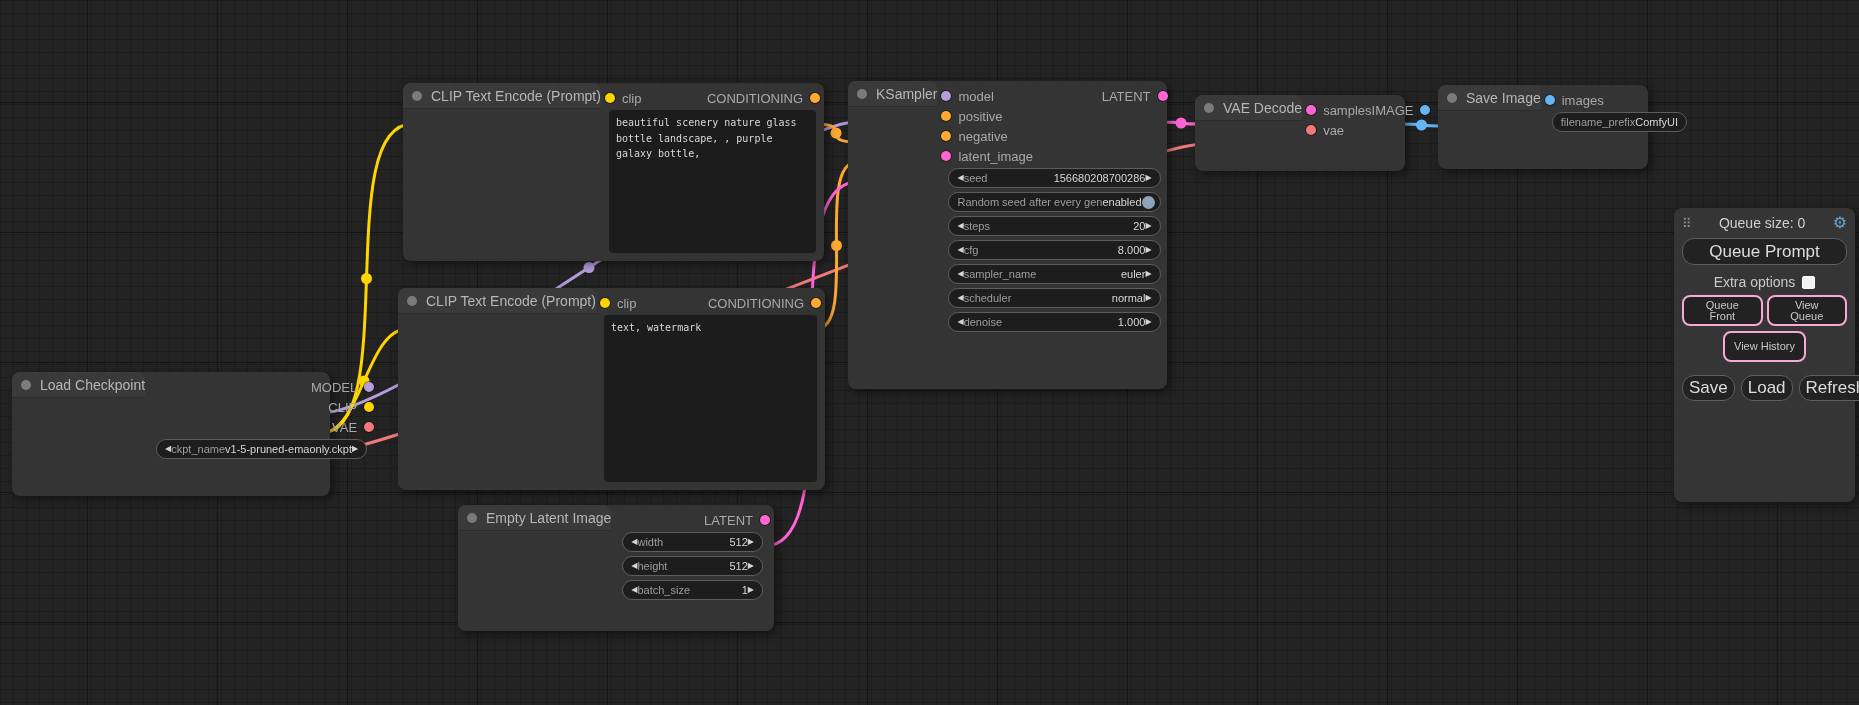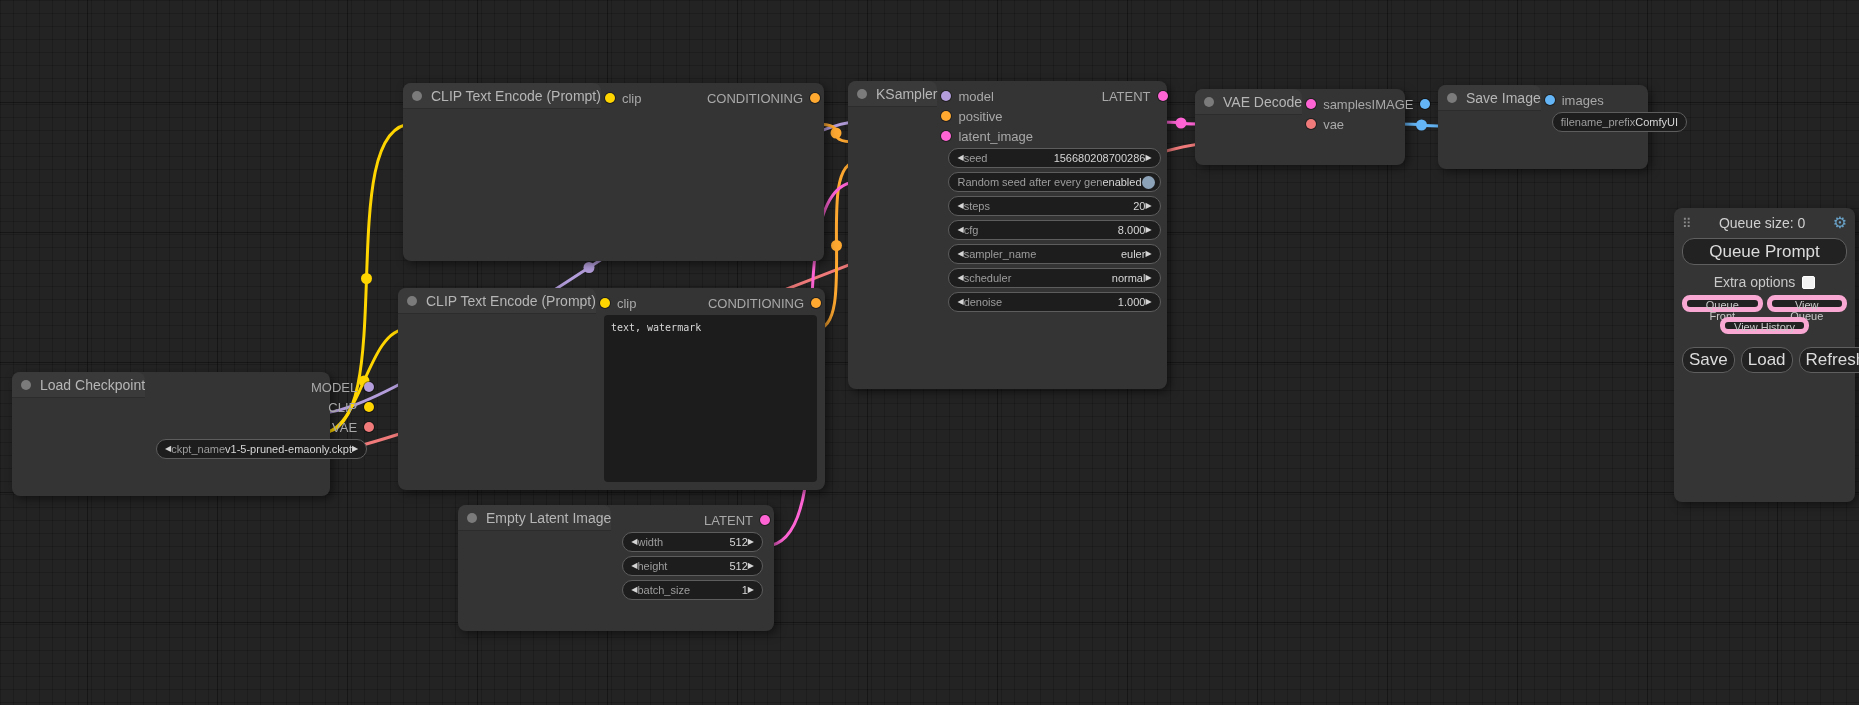--- a/index.html
+++ b/index.html
@@ -47,22 +47,22 @@
   .qp-size{flex:1;text-align:center;font-size:14px;color:#cfcfcf;}
   .qp-gear{color:#68a0c6;font-size:16px;cursor:pointer;line-height:1;}
   .qp-btn{background:#222;border:1px solid #5f5f5f;color:#dcdcdc;border-radius:12px;
         height:26px;font-size:17px;font-family:inherit;cursor:pointer;width:100%;}
   .qp-primary{height:27px;flex:none;}
   .qp-extra{display:flex;align-items:center;justify-content:center;gap:7px;
         margin-top:9px;font-size:14px;color:#c8c8c8;}
   .qp-check{width:13px;height:13px;background:#f2f2f2;border:1px solid #fff;border-radius:2px;cursor:pointer;}
   .qp-row{display:flex;gap:4px;margin-top:5px;}
   .qp-row.center{justify-content:center;}
-  .qp-small{background:#222;border:5px solid #f9a8d4;color:#c9c9c9;border-radius:8px;
-        height:17px;font-size:11px;line-height:1;padding:0 9px;font-family:inherit;cursor:pointer;flex:1;}
+  .qp-small{background:#222;border:2px solid #f9a8d4;color:#c9c9c9;border-radius:8px;
+        height:31px;font-size:11px;line-height:1;padding:0 9px;font-family:inherit;cursor:pointer;flex:1;}
   .qp-row.center .qp-small{flex:0 0 auto;}
   .qp-actions{margin-top:13px;display:flex;flex-direction:row;gap:6px;}
 </style>
 </head>
 <body>
 
 <div class="canvas">
   <svg id="wires" width="1859" height="705">
       <path d="M321,413 C411,413 767,122 857,122" fill="none" stroke="#B39DDB" stroke-width="3"></path>
       <circle cx="589" cy="267.5" r="5.5" fill="#B39DDB"></circle>
@@ -128,20 +128,21 @@
           <div class="io-row">
             <div class="io-in">
               <span class="dot" style="background: rgb(255, 213, 0);"></span>
               <span>clip</span>
             </div>
             <div class="io-out">
               <span>CONDITIONING</span>
               <span class="dot" style="background: rgb(255, 169, 49);"></span>
             </div>
           </div>
+          <div class="node-text">beautiful scenery nature glass bottle landscape, , purple galaxy bottle,</div>
         </div>
       </div>
       <div class="node" style="left: 398px; top: 288px; width: 427px; height: 202px;">
         <div class="node-title">
           <span class="tdot"></span>
           <span>CLIP Text Encode (Prompt)</span>
         </div>
         <div class="node-body">
           <div class="io-row">
             <div class="io-in">
@@ -202,20 +203,27 @@
             </div>
             <div class="io-out">
               <span>LATENT</span>
               <span class="dot" style="background: rgb(255, 100, 213);"></span>
             </div>
           </div>
           <div class="io-row">
             <div class="io-in">
               <span class="dot" style="background: rgb(255, 169, 49);"></span>
               <span>positive</span>
+            </div>
+            <div class="io-out"></div>
+          </div>
+          <div class="io-row">
+            <div class="io-in">
+              <span class="dot" style="background: rgb(255, 169, 49);"></span>
+              <span>negative</span>
             </div>
             <div class="io-out"></div>
           </div>
           <div class="io-row">
             <div class="io-in">
               <span class="dot" style="background: rgb(255, 100, 213);"></span>
               <span>latent_image</span>
             </div>
             <div class="io-out"></div>
           </div>
@@ -255,21 +263,21 @@
             <span class="w-arrow">▶</span>
           </div>
           <div class="w-row">
             <span class="w-arrow">◀</span>
             <span>denoise</span>
             <span class="w-val">1.000</span>
             <span class="w-arrow">▶</span>
           </div>
         </div>
       </div>
-      <div class="node" style="left: 1195px; top: 89px; width: 210px; height: 76px;">
+      <div class="node" style="left: 1195px; top: 95px; width: 210px; height: 76px;">
         <div class="node-title">
           <span class="tdot"></span>
           <span>VAE Decode</span>
         </div>
         <div class="node-body">
           <div class="io-row">
             <div class="io-in">
               <span class="dot" style="background: rgb(255, 100, 213);"></span>
               <span>samples</span>
             </div>

